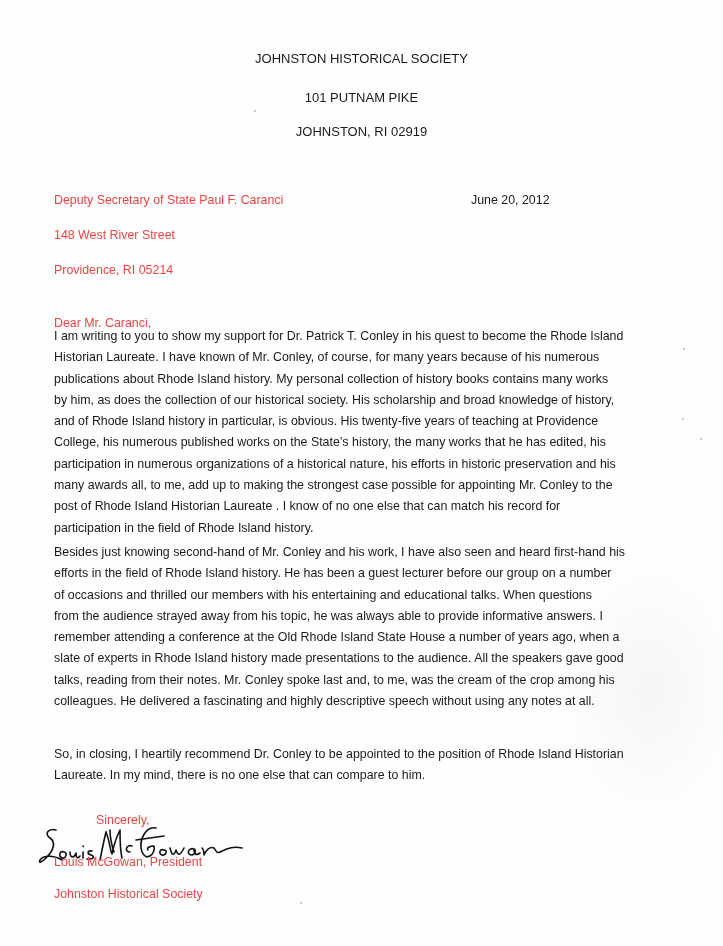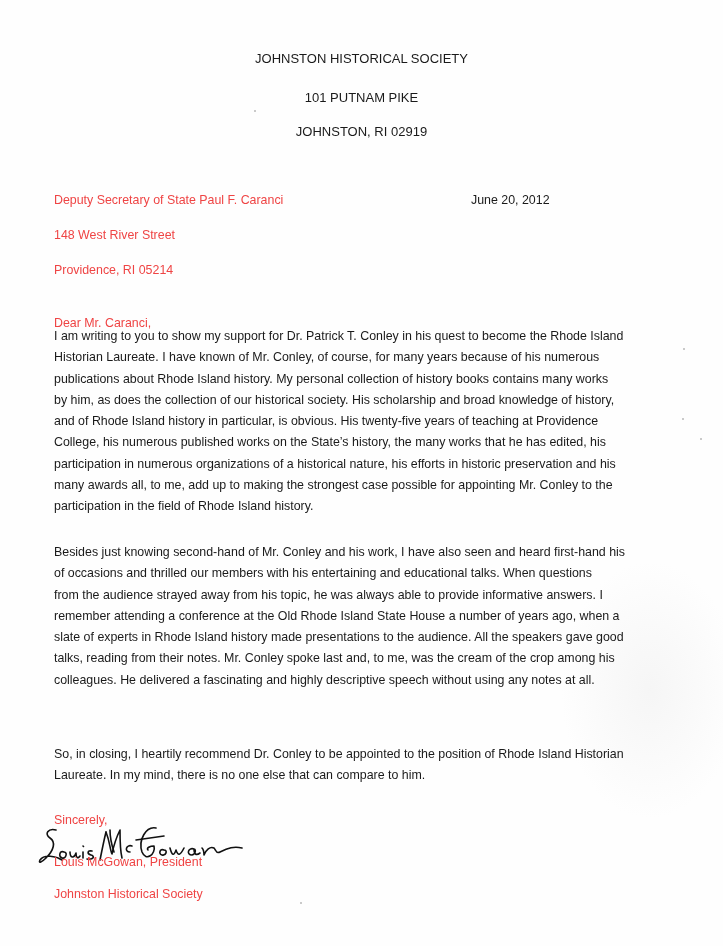--- a/index.html
+++ b/index.html
@@ -55,21 +55,21 @@
       font-size: 12.4px;
       line-height: 21.3px;
       color: #1a1a1a;
     }
     .para .pl { display: block; white-space: nowrap; }
     .p1 { top: 326px; }
     .p2 { top: 542px; }
     .p3 { top: 744px; }
     .underlined { text-decoration-color: #333; }
 
-    .closing { top: 813px; }
+    .closing { top: 813px; margin-left: 42px; }
     .signature {
       position: absolute;
       left: 34px;
       top: 824px;
       width: 230px;
       height: 48px;
     }
     .signer-name { top: 855px; }
     .signer-org { top: 887px; }
 
@@ -111,25 +111,27 @@
 
   <div class="para p1">
     <span class="pl">I am writing to you to show my support for Dr. Patrick T. Conley in his quest to become the Rhode Island</span>
     <span class="pl">Historian Laureate.  I have known of Mr. Conley, of course, for many years because of his numerous</span>
     <span class="pl">publications about Rhode Island history.  My personal collection of history books contains many works</span>
     <span class="pl">by him, as does the collection of our historical society.  His scholarship and broad knowledge of history,</span>
     <span class="pl">and of Rhode Island history in particular, is obvious.  His twenty-five years of teaching at Providence</span>
     <span class="pl">College, his numerous published works on the State’s history, the many works that he has edited, his</span>
     <span class="pl">participation in numerous organizations of a historical nature, his efforts in historic preservation and his</span>
     <span class="pl">many awards all, to me, add up to making the strongest case possible for appointing Mr. Conley to the</span>
+    <span class="pl">post of Rhode Island Historian Laureate .  I know of no one else that can match his record for</span>
     <span class="pl">participation in the field of Rhode Island history.</span>
   </div>
 
   <div class="para p2">
     <span class="pl underlined">Besides just knowing second-hand of Mr. Conley and his work, I have also seen and heard first-hand his</span>
+    <span class="pl">efforts in the field of Rhode Island history.  He has been a guest lecturer before our group on a number</span>
     <span class="pl">of occasions and thrilled our members with his entertaining and educational talks.  When questions</span>
     <span class="pl">from the audience strayed away from his topic, he was always able to provide informative answers.  I</span>
     <span class="pl">remember attending a conference at the Old Rhode Island State House a number of years ago, when a</span>
     <span class="pl">slate of experts in Rhode Island history made presentations to the audience.  All the speakers gave good</span>
     <span class="pl">talks, reading from their notes.  Mr. Conley spoke last and, to me, was the cream of the crop among his</span>
     <span class="pl">colleagues.  He delivered a fascinating and highly descriptive speech without using any notes at all.</span>
   </div>
 
   <div class="para p3">
     <span class="pl">So, in closing, I heartily recommend Dr. Conley to be appointed to the position of Rhode Island Historian</span>

